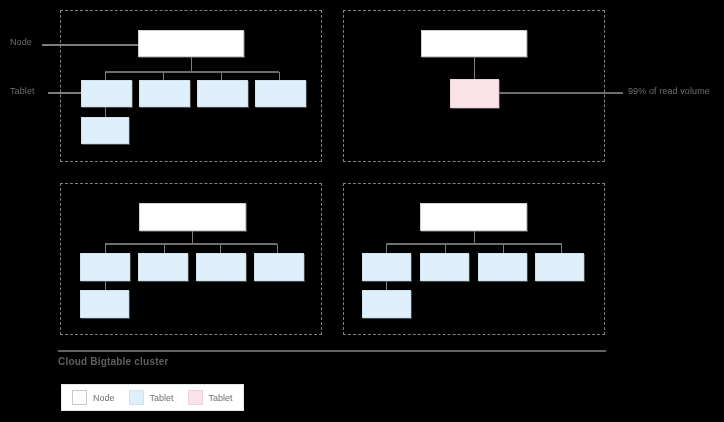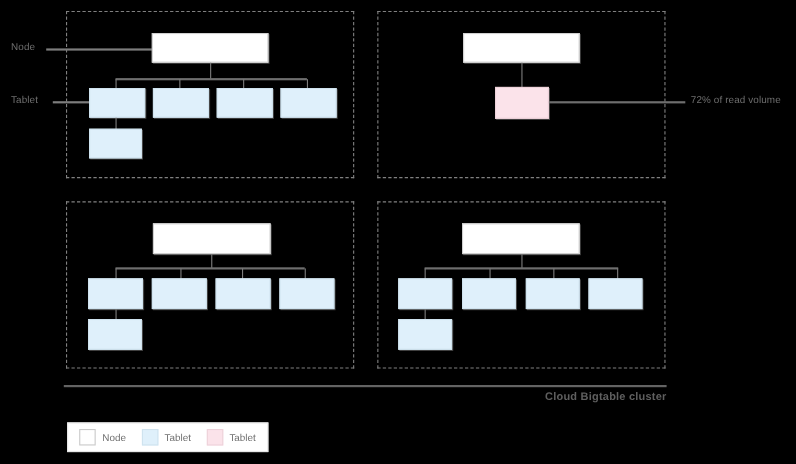--- a/index.html
+++ b/index.html
@@ -73,21 +73,21 @@
     top: 350px;
     width: 548px;
     height: 2px;
     background: #636363;
   }
   .caption {
     position: absolute;
     left: 58px;
     top: 356px;
     width: 548px;
-    text-align: right;
+    text-align: left;
     font-size: 10px;
     font-weight: bold;
     color: #5f5f5f;
     letter-spacing: 0.2px;
   }
 
   
   .legend {
     position: absolute;
     left: 61px;
@@ -154,21 +154,21 @@
   <div class="ln v" style="left:105px; top:107px; height:11px;"></div>
   <div class="box tablet" style="left:81px; top:117px; width:48px; height:27px;"></div>
 
   <div class="zone zone-tr"></div>
 
   <div class="box node" style="left:421px; top:30px; width:106px; height:27px;"></div>
   <div class="ln v" style="left:474px; top:57px; height:23px;"></div>
   <div class="box hot" style="left:450px; top:79px; width:49px; height:29px;"></div>
 
   <div class="ln h thick" style="left:499px; top:92px; width:124px; height:2px;"></div>
-  <div class="side-label lbl-read">72% of read volume</div>
+  <div class="side-label lbl-read">99% of read volume</div>
 
   <div class="zone zone-bl"></div>
 
   <div class="box node" style="left:139px; top:203px; width:107px; height:28px;"></div>
   <div class="ln v" style="left:192px; top:231px; height:13px;"></div>
   <div class="ln h thick" style="left:105px; top:243px; width:172px; height:2px;"></div>
   <div class="ln v" style="left:105px; top:244px; height:10px;"></div>
   <div class="ln v" style="left:164px; top:244px; height:10px;"></div>
   <div class="ln v" style="left:220px; top:244px; height:10px;"></div>
   <div class="ln v" style="left:277px; top:244px; height:10px;"></div>

